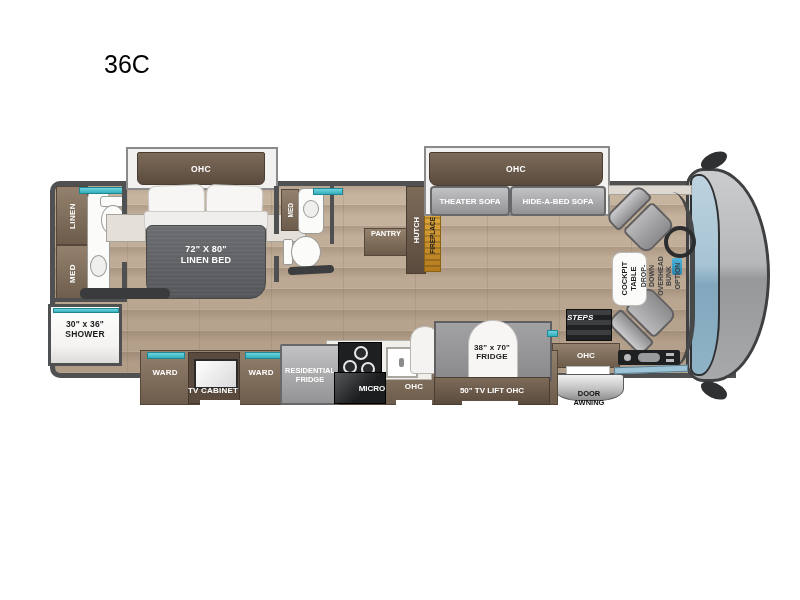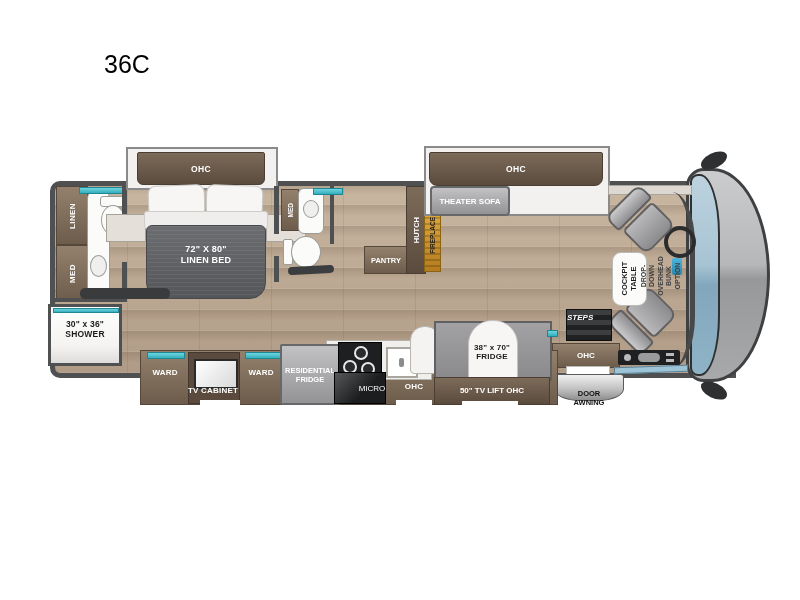--- a/index.html
+++ b/index.html
@@ -102,38 +102,41 @@
   <div class="abs brown" style="left:281px;top:189px;width:16px;height:40px;display:flex;align-items:center;justify-content:center;">
     <span class="vtext" style="font-weight:bold;font-size:6.5px;color:#fff;">MED</span>
   </div>
   <div class="abs porcelain" style="left:298px;top:188px;width:24px;height:44px;border-radius:6px;"></div>
   <div class="abs" style="left:303px;top:200px;width:14px;height:16px;border:1.5px solid #9a9a98;border-radius:50%;background:#efefed;"></div>
   <div class="abs porcelain" style="left:283px;top:239px;width:8px;height:24px;border-radius:2px;"></div>
   <div class="abs porcelain" style="left:291px;top:236px;width:28px;height:30px;border-radius:50%;"></div>
   <div class="abs" style="left:288px;top:266px;width:46px;height:8px;background:#3c3d3f;border-radius:4px;transform:rotate(-3deg);"></div>
   <div class="abs teal" style="left:313px;top:188px;width:28px;height:5px;"></div>
 
-  <div class="abs brown" style="left:364px;top:246px;width:42px;height:26px;display:flex;align-items:center;justify-content:center;">
+  <div class="abs brown" style="left:364px;top:228px;width:42px;height:26px;display:flex;justify-content:center;">
     <span style="font-weight:bold;font-size:7.5px;color:#fff;">PANTRY</span>
   </div>
   <div class="abs brown-dk" style="left:406px;top:186px;width:18px;height:86px;display:flex;align-items:center;justify-content:center;">
     <span class="vtext" style="font-weight:bold;font-size:7.5px;color:#fff;">HUTCH</span>
   </div>
   <div class="abs" style="left:424px;top:198px;width:15px;height:72px;border:1px solid #8a6412;display:flex;align-items:center;justify-content:center;
               background:repeating-linear-gradient(180deg, rgba(0,0,0,.18) 0 2px, transparent 2px 6px),
                          linear-gradient(180deg,#e8b145,#b57c1f);">
     <span class="vtext" style="font-weight:bold;font-size:6.5px;color:#1b1b1b;">FIREPLACE</span>
   </div>
 
   <div class="abs white-frame" style="left:424px;top:146px;width:182px;height:66px;">
     <div class="abs brown-dk" style="left:3px;top:4px;width:172px;height:32px;border-radius:2px 2px 8px 8px;display:flex;align-items:center;justify-content:center;">
       <span style="font-weight:bold;font-size:8.5px;color:#fff;letter-spacing:.4px;">OHC</span>
     </div>
     <div class="abs graybox" style="left:4px;top:38px;width:76px;height:26px;display:flex;align-items:center;justify-content:center;">
       <span style="font-weight:bold;font-size:8px;color:#fff;">THEATER SOFA</span>
+    </div>
+    <div class="abs graybox" style="left:84px;top:38px;width:92px;height:26px;display:flex;align-items:center;justify-content:center;">
+      <span style="font-weight:bold;font-size:8px;color:#fff;">HIDE-A-BED SOFA</span>
     </div>
   </div>
 
   <div class="abs" style="left:608px;top:185px;width:82px;height:8px;background:#ddd9d2;border:1px solid #a9a49c;"></div>
 
   <div class="abs" style="left:672px;top:192px;width:18px;height:176px;border-right:5px solid #47484a;
               border-radius:0 40px 40px 0 / 0 90px 90px 0;"></div>
   <div class="abs" style="left:664px;top:226px;width:24px;height:24px;border:4px solid #2b2c2e;border-radius:50%;"></div>
   <div class="abs" style="left:672px;top:258px;width:10px;height:17px;background:linear-gradient(180deg,#4db4dc,#2a85ab);border-radius:2px;"></div>
 
@@ -194,21 +197,21 @@
   <div class="abs graybox" style="left:280px;top:344px;width:56px;height:57px;border-radius:2px;display:flex;align-items:center;justify-content:center;">
     <span style="display:block;width:52px;font-weight:bold;font-size:7.5px;line-height:1.2;color:#fff;text-align:center;">RESIDENTIAL FRIDGE</span>
   </div>
   <div class="abs" style="left:338px;top:342px;width:42px;height:40px;background:#1e1f21;border:1px solid #000;">
     <span class="burner" style="left:15px;top:3px;"></span>
     <span class="burner" style="left:4px;top:17px;"></span>
     <span class="burner" style="left:22px;top:19px;"></span>
   </div>
   <div class="abs" style="left:334px;top:372px;width:50px;height:30px;border:1px solid #000;
               background:linear-gradient(135deg,#57585a 0%,#1c1d1f 60%);display:flex;align-items:center;justify-content:center;">
-    <span style="font-weight:normal;font-size:8px;color:#fff;margin-left:24px;">MICRO</span>
+    <span style="font-weight:bold;font-size:8px;color:#fff;margin-left:24px;">MICRO</span>
   </div>
   <div class="abs" style="left:386px;top:347px;width:28px;height:27px;background:#fff;border:2px solid #a9a6a0;">
     <span class="abs" style="left:11px;top:9px;width:5px;height:9px;background:#8c8c8a;border-radius:2px;"></span>
   </div>
   <div class="lbl" style="left:390px;top:382px;width:48px;font-size:8px;">OHC</div>
 
   <div class="abs" style="left:410px;top:326px;width:28px;height:46px;background:#f4f3f1;border:1px solid #b9b6b0;border-radius:14px 14px 4px 4px;"></div>
   <div class="abs" style="left:434px;top:321px;width:114px;height:56px;background:linear-gradient(180deg,#a2a2a4,#8a8a8c);border:2px solid #606062;"></div>
   <div class="abs" style="left:468px;top:320px;width:48px;height:58px;background:#f7f6f4;border:1px solid #c3c1bd;border-radius:24px 24px 2px 2px;">
     <div class="lbl dark" style="left:0;top:22px;width:46px;font-size:8px;flex-direction:column;">

